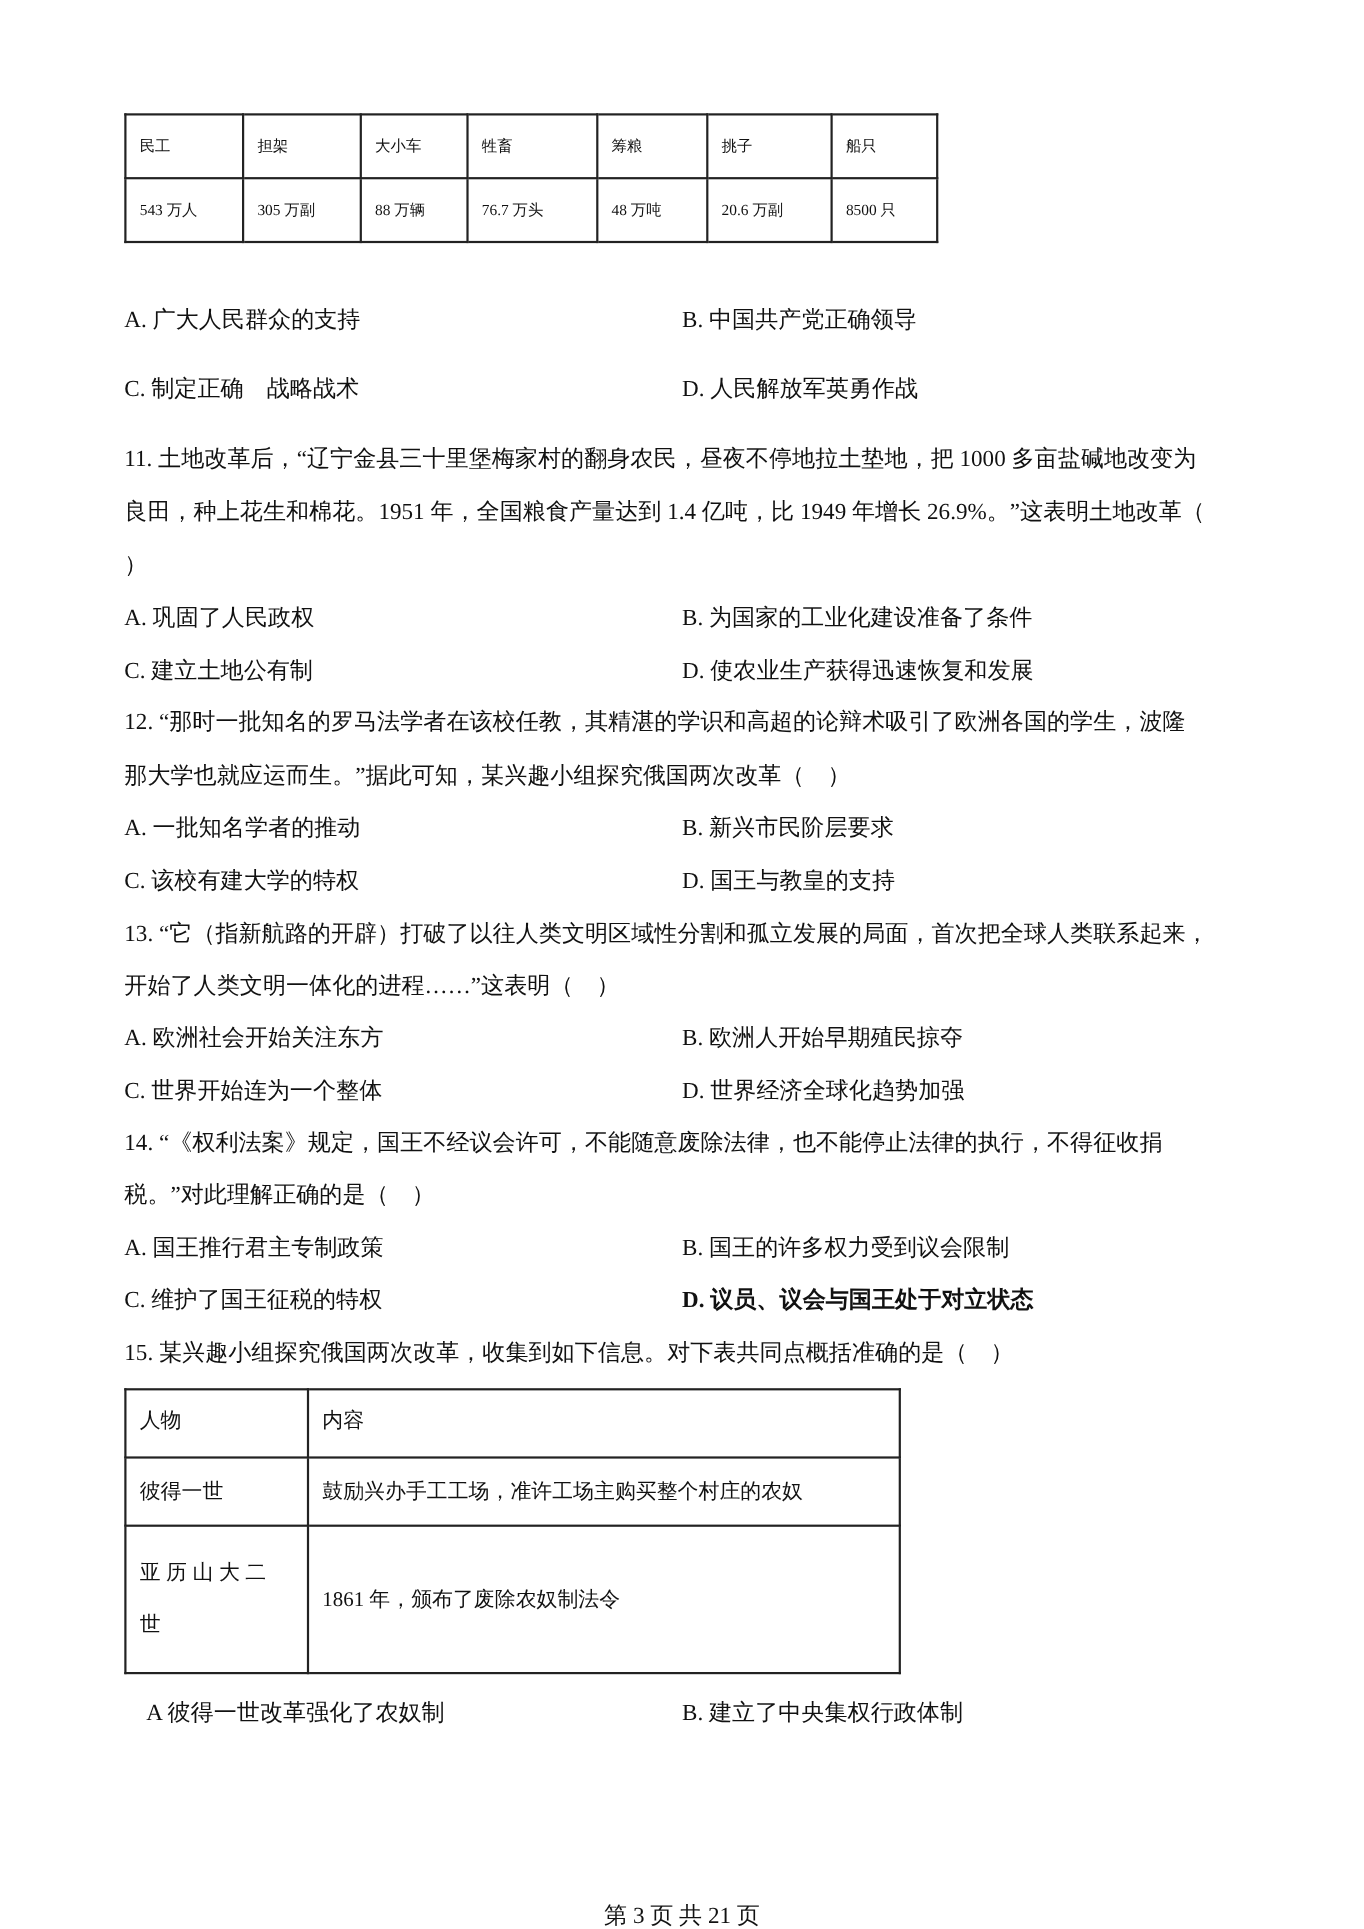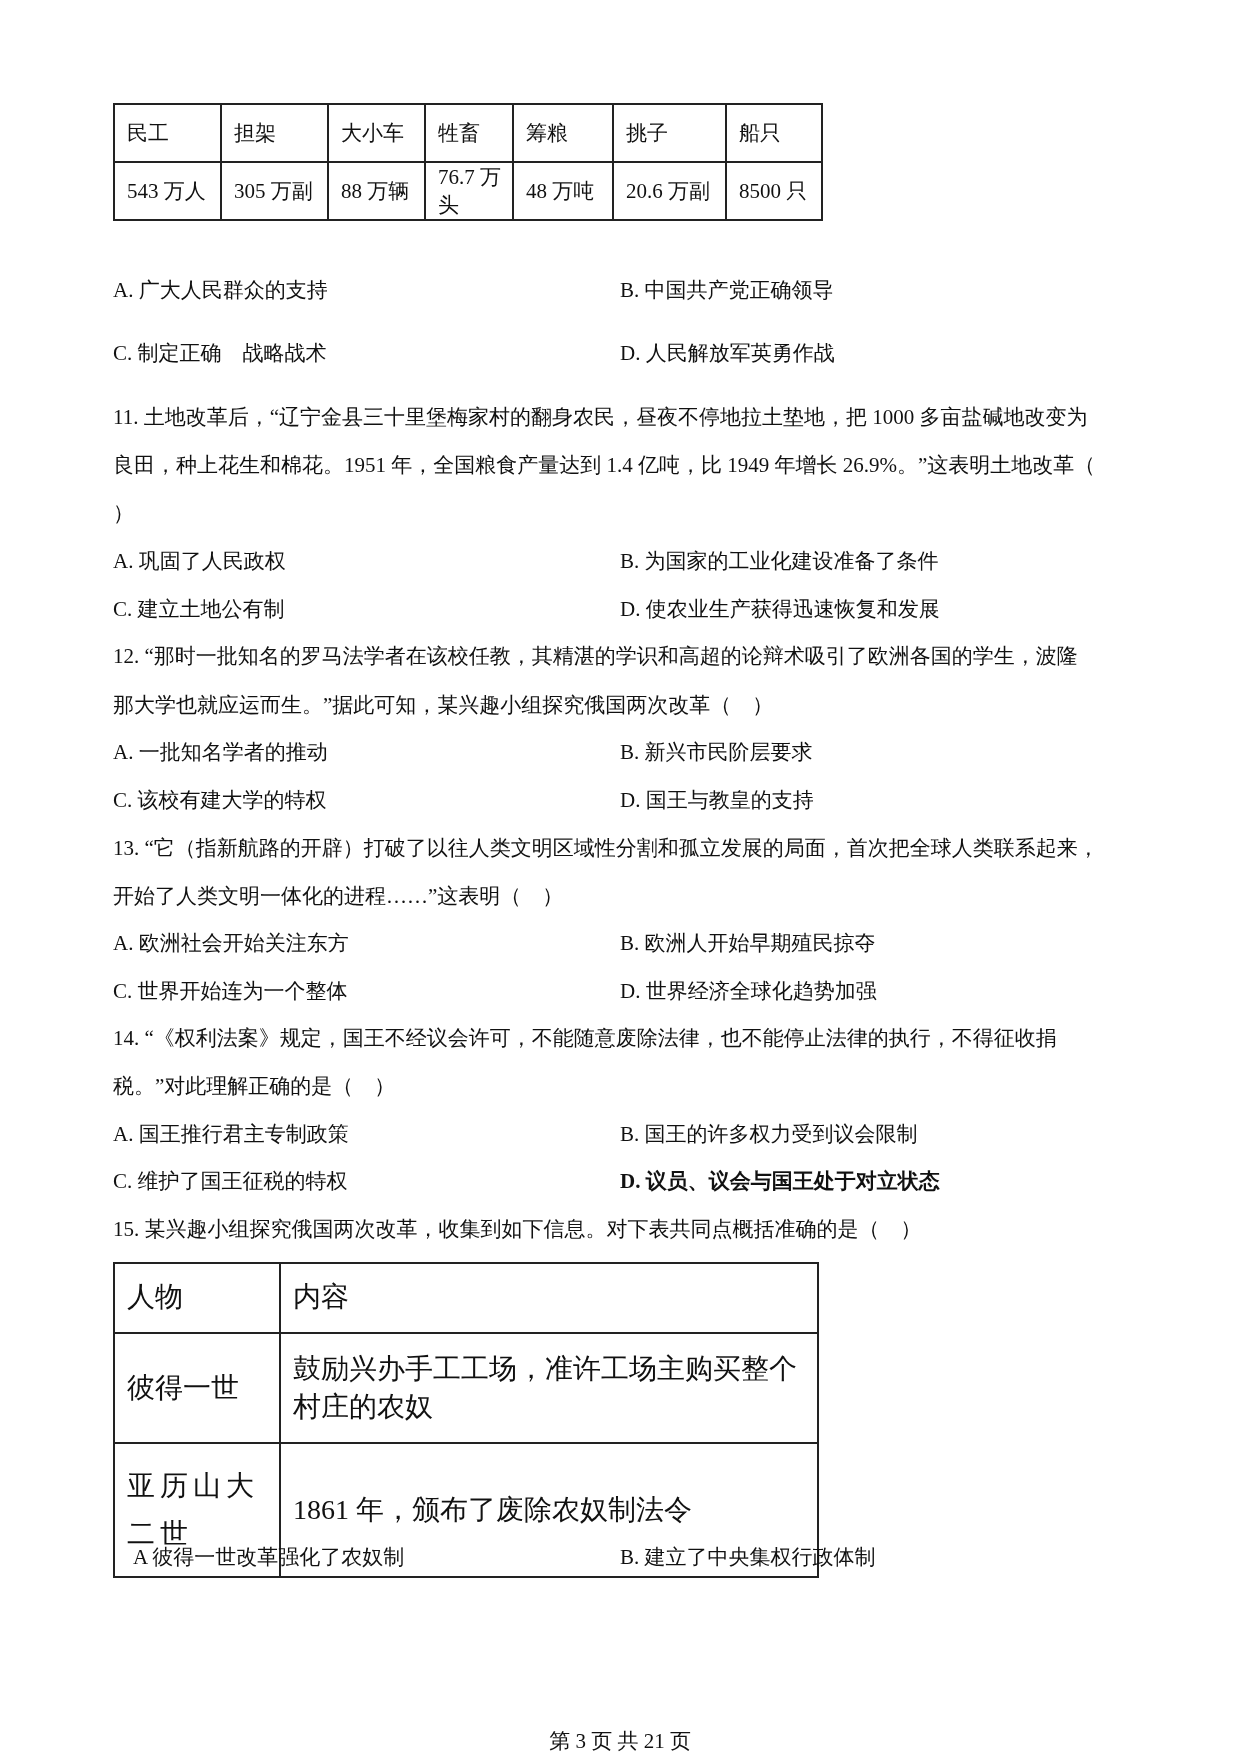--- a/index.html
+++ b/index.html
@@ -8,47 +8,47 @@
     font-family: "Liberation Serif", "DejaVu Serif", serif;
     color: #111111; font-size: 21px;
   }
   .abs { position: absolute; white-space: nowrap; line-height: 1; }
   table.t1 {
     position: absolute; left: 113px; top: 103px;
     border-collapse: collapse;
   }
   table.t1 td {
     border: 2px solid #222; height: 58px; padding: 0 0 0 12px;
-    font-size: 21px; vertical-align: middle; text-align: left;
+    font-size: 14px; vertical-align: middle; text-align: left;
     box-sizing: border-box;
   }
   table.t2 {
     position: absolute; left: 113px; top: 1262px;
     border-collapse: collapse;
   }
   table.t2 td {
-    border: 2px solid #222; padding: 16px 12px; font-size: 28px;
+    border: 2px solid #222; padding: 16px 12px; font-size: 19px;
     vertical-align: middle; box-sizing: border-box;
   }
   .t2 .r0 td { height: 62px; vertical-align: top; padding-top: 14px; }
   .t2 .r1 td { height: 62px; }
   .t2 .r2 td { height: 134px; }
   .t2 .wide-name { letter-spacing: 5px; line-height: 48px; white-space: normal; display:block; width: 140px; }
   .footer { left: 0; width: 1240px; text-align: center; }
 </style>
 </head>
 <body>
 
 <table class="t1">
   <tbody>
       <tr>
     <td style="width:107px">民工</td>
     <td style="width:107px">担架</td>
     <td style="width:97px">大小车</td>
-    <td style="width:88px">牲畜</td>
+    <td style="width:118px">牲畜</td>
     <td style="width:100px">筹粮</td>
     <td style="width:113px">挑子</td>
     <td style="width:96px">船只</td>
   </tr>
   <tr>
     <td>543 万人</td>
     <td>305 万副</td>
     <td>88 万辆</td>
     <td>76.7 万头</td>
     <td>48 万吨</td>

